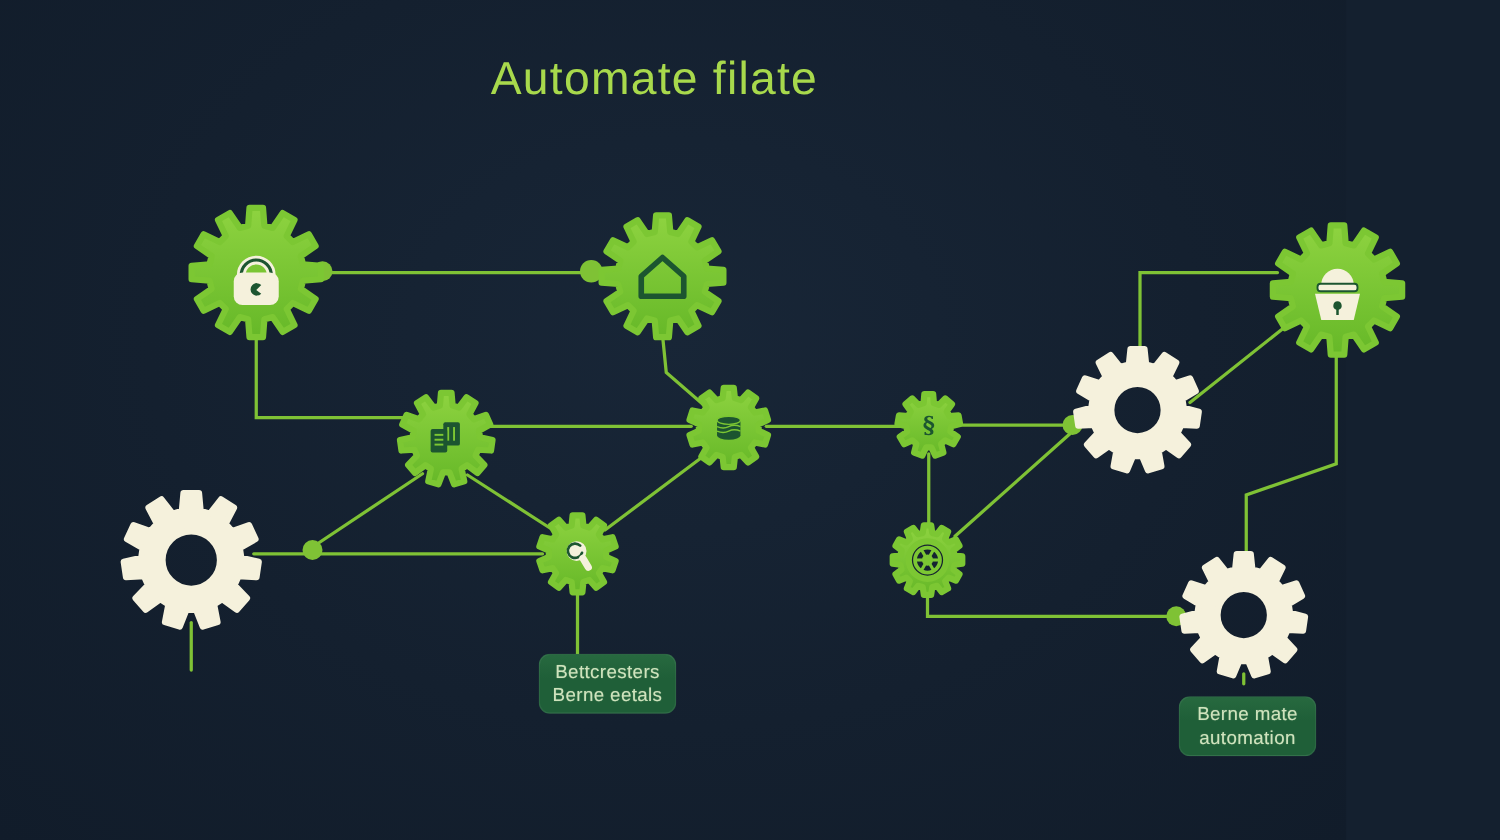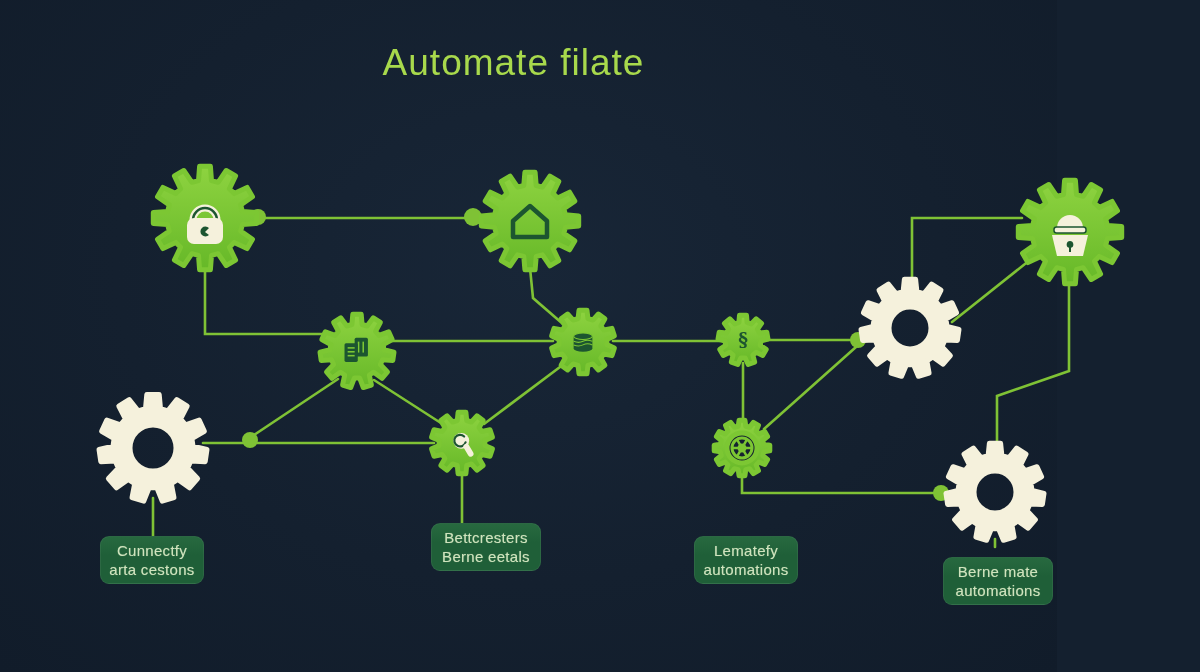--- a/index.html
+++ b/index.html
@@ -4,20 +4,21 @@
 <style>
   html,body{margin:0;padding:0;}
   body{
     width:1200px;height:672px;overflow:hidden;
     font-family:"Liberation Sans",sans-serif;
     background:var(--bg,#14202f);
   }
   .canvas{
     position:relative;width:1057px;height:672px;
     background:radial-gradient(ellipse at 50% 40%, #182637 0%, #14202f 55%, #111c2a 100%);
+    padding-left:20px;
   }
   svg.diagram{position:absolute;left:0;top:0;}
   .title{
     position:absolute;top:42px;left:0;width:100%;
     transform:translateX(-15px);
     margin:0;text-align:center;
     font-size:37px;font-weight:500;letter-spacing:1px;
     color:var(--title,#a8d94c);
   }
   .label{
@@ -129,29 +130,21 @@
       <path d="M1064.6 180.3 L1075.4 180.3 L1076.5 194.6 L1083.1 196.3 L1091.2 184.5 L1100.6 189.9 L1094.4 202.8 L1099.2 207.6 L1112.1 201.4 L1117.5 210.8 L1105.7 218.9 L1107.4 225.5 L1121.7 226.6 L1121.7 237.4 L1107.4 238.5 L1105.7 245.1 L1117.5 253.2 L1112.1 262.6 L1099.2 256.4 L1094.4 261.2 L1100.6 274.1 L1091.2 279.5 L1083.1 267.7 L1076.5 269.4 L1075.4 283.7 L1064.6 283.7 L1063.5 269.4 L1056.9 267.7 L1048.8 279.5 L1039.4 274.1 L1045.6 261.2 L1040.8 256.4 L1027.9 262.6 L1022.5 253.2 L1034.3 245.1 L1032.6 238.5 L1018.3 237.4 L1018.3 226.6 L1032.6 225.5 L1034.3 218.9 L1022.5 210.8 L1027.9 201.4 L1040.8 207.6 L1045.6 202.8 L1039.4 189.9 L1048.8 184.5 L1056.9 196.3 L1063.5 194.6 Z" fill="url(#gg)" stroke="#7cc733" stroke-width="5" stroke-linejoin="round" fill-rule="evenodd"></path>
       <g transform="translate(1070,232) scale(1)">
         <path d="M -13 -4 A 13 13 0 0 1 13 -4 Z" fill="#f5f1dc"></path>
         <rect x="-16" y="-5" width="32" height="6" rx="2.5" fill="#f5f1dc" stroke="#1c5530" stroke-width="1.5"></rect>
         <path d="M -18 3 L 18 3 L 13 24 L -13 24 Z" fill="#f5f1dc"></path>
         <path d="M 0 9 a 3.5 3.5 0 0 1 1 6.8 L 1 20 L -1 20 L -1 15.8 A 3.5 3.5 0 0 1 0 9 Z" fill="#1c5530"></path>
       </g>
       <path d="M989.4 443.3 L1000.6 443.3 L1001.9 455.7 L1008.8 457.7 L1016.6 448.0 L1026.0 454.1 L1020.5 465.2 L1025.2 470.6 L1037.0 466.7 L1041.6 476.9 L1030.9 483.2 L1032.0 490.3 L1044.0 493.4 L1042.4 504.5 L1030.0 504.0 L1027.0 510.6 L1035.4 519.7 L1028.1 528.1 L1017.9 521.0 L1011.9 524.9 L1014.1 537.1 L1003.4 540.3 L998.6 528.8 L991.4 528.8 L986.6 540.3 L975.9 537.1 L978.1 524.9 L972.1 521.0 L961.9 528.1 L954.6 519.7 L963.0 510.6 L960.0 504.0 L947.6 504.5 L946.0 493.4 L958.0 490.3 L959.1 483.2 L948.4 476.9 L953.0 466.7 L964.8 470.6 L969.5 465.2 L964.0 454.1 L973.4 448.0 L981.2 457.7 L988.1 455.7 Z M 1016 492 A 21 21 0 1 0 974 492 A 21 21 0 1 0 1016 492 Z" fill="#f5f1dc" stroke="#f5f1dc" stroke-width="5" stroke-linejoin="round" fill-rule="evenodd"></path>
     </svg>
 
-  <div class="label label-1">
-    <div>Cunnectfy</div>
-    <div>arta cestons</div>
-  </div>
   <div class="label label-2">
     <div>Bettcresters</div>
     <div>Berne eetals</div>
   </div>
-  <div class="label label-3">
-    <div>Lematefy</div>
-    <div>automations</div>
-  </div>
   <div class="label label-4">
     <div>Berne mate</div>
-    <div>automations</div>
+    <div>automation</div>
   </div>
 </div>
 
 </body></html>

